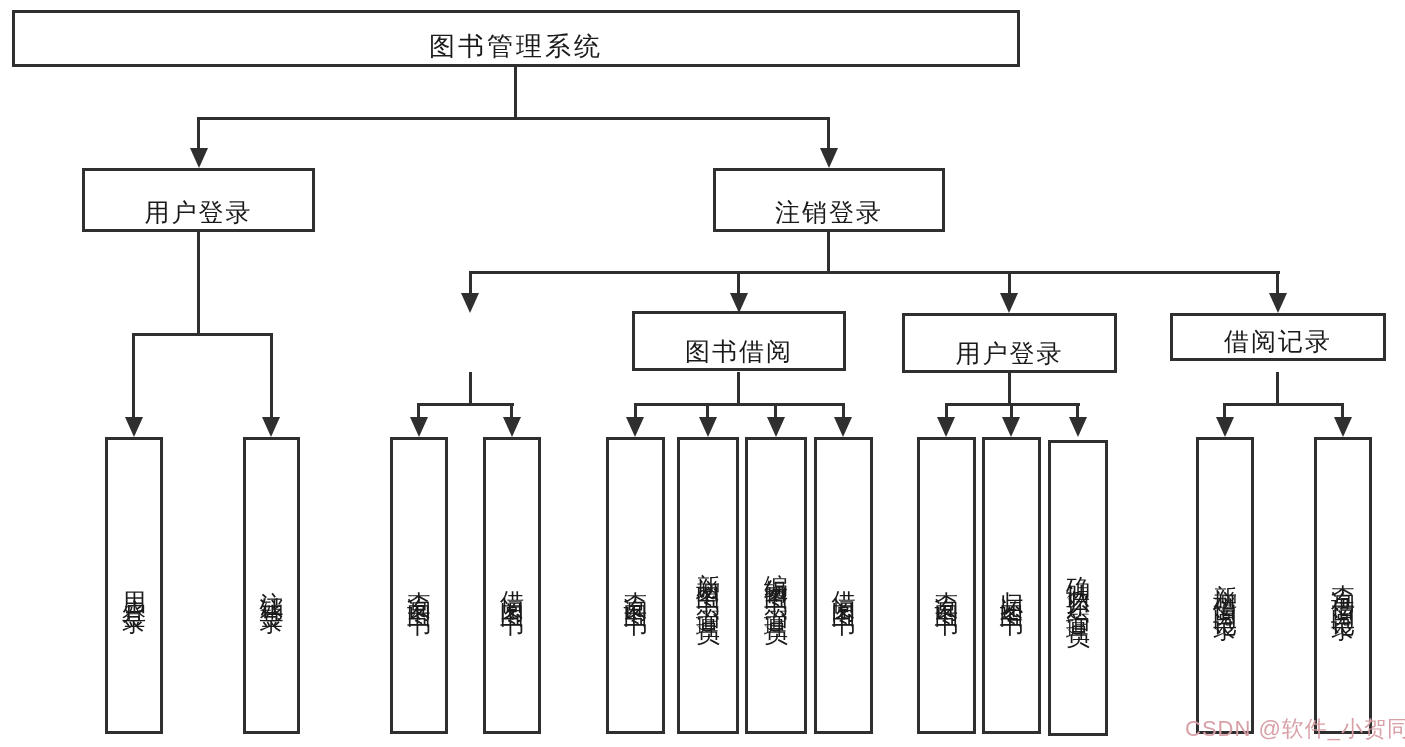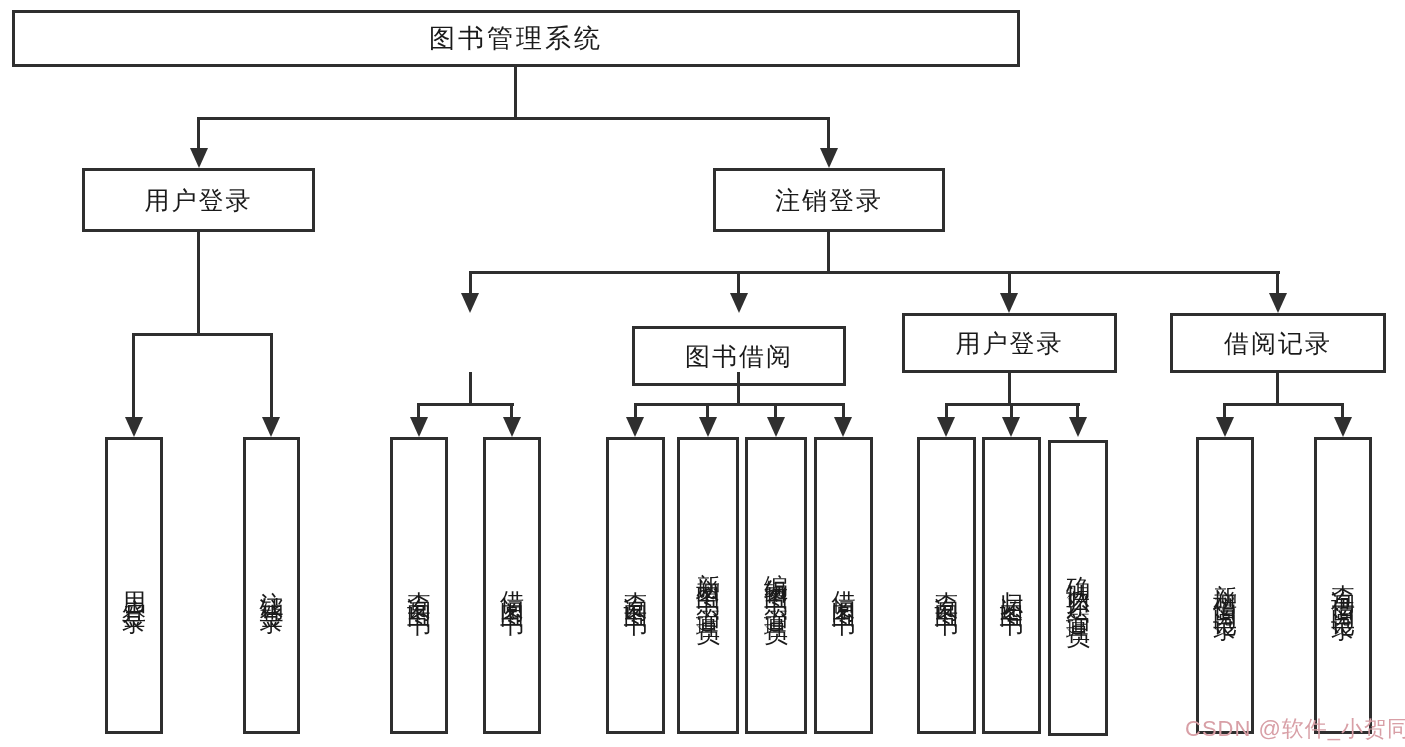--- a/index.html
+++ b/index.html
@@ -11,21 +11,21 @@
     overflow:hidden;
   }
   .box,.vbox{
     position:absolute;
     background:#fff;
     border:3px solid var(--line,#2f2f2f);
     box-sizing:border-box;
     display:flex;align-items:center;justify-content:center;
     color:var(--text,#1a1a1a);
   }
-  .box{font-size:25px;letter-spacing:2px;white-space:nowrap;}
+  .box{font-size:25px;letter-spacing:2px;white-space:nowrap;align-items:flex-end;}
   .root-box{font-size:26px;letter-spacing:3px;}
   .vbox span{
     writing-mode:vertical-rl;
     text-orientation:mixed;
     font-size:24px;
     letter-spacing:7px;
     line-height:1;
   }
   .hl{position:absolute;height:3px;background:var(--line,#2f2f2f);}
   .vl{position:absolute;width:3px;background:var(--line,#2f2f2f);}
@@ -76,27 +76,27 @@
   <i class="hl" style="left:469px;top:271px;width:811px"></i>
   <i class="vl" style="left:469px;top:271px;height:25px"></i>
   <i class="ah" style="left:461px;top:293px"></i>
   <i class="vl" style="left:737px;top:271px;height:25px"></i>
   <i class="ah" style="left:730px;top:293px"></i>
   <i class="vl" style="left:1008px;top:271px;height:25px"></i>
   <i class="ah" style="left:1000px;top:293px"></i>
   <i class="vl" style="left:1276px;top:271px;height:25px"></i>
   <i class="ah" style="left:1269px;top:293px"></i>
 
-  <div class="box" style="left:632px;top:326px;width:214px;height:60px">
+  <div class="box" style="left:632px;top:311px;width:214px;height:60px">
     <span>图书借阅</span>
   </div>
   <div class="box" style="left:902px;top:313px;width:215px;height:60px">
     <span>用户登录</span>
   </div>
-  <div class="box" style="left:1170px;top:313px;width:216px;height:60px">
+  <div class="box" style="left:1170px;top:313px;width:216px;height:48px">
     <span>借阅记录</span>
   </div>
 
   <i class="vl" style="left:469px;top:372px;height:34px"></i>
   <i class="hl" style="left:417px;top:403px;width:97px"></i>
   <i class="vl" style="left:417px;top:403px;height:14px"></i>
   <i class="ah" style="left:410px;top:417px"></i>
   <i class="vl" style="left:510px;top:403px;height:14px"></i>
   <i class="ah" style="left:503px;top:417px"></i>
 

